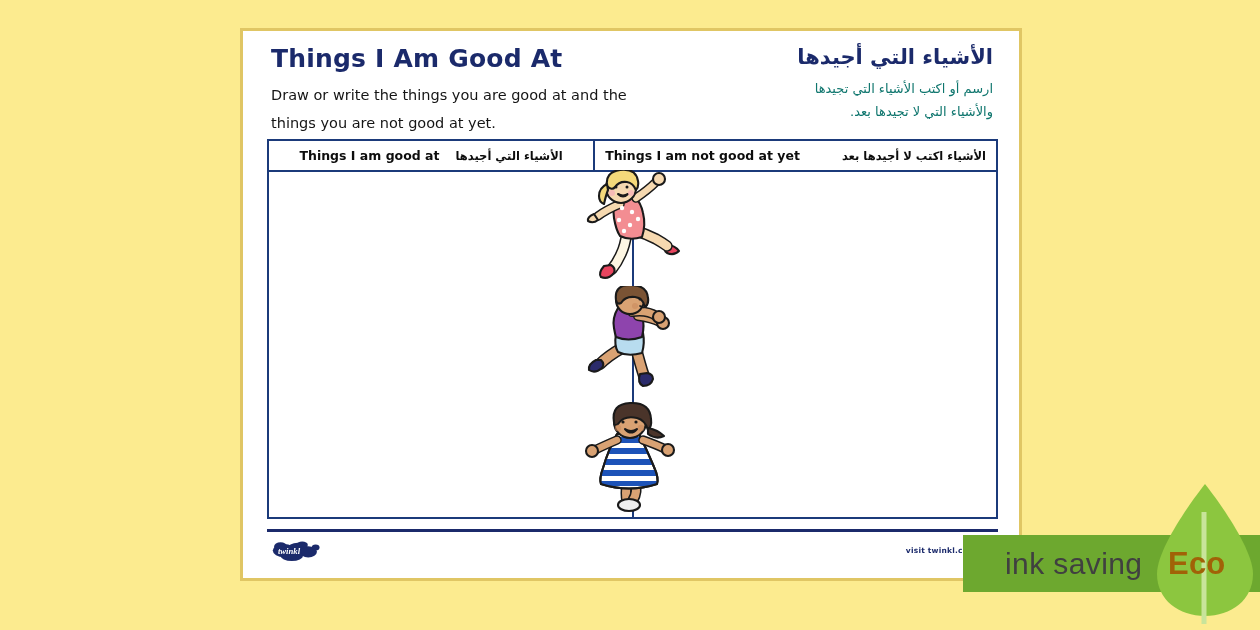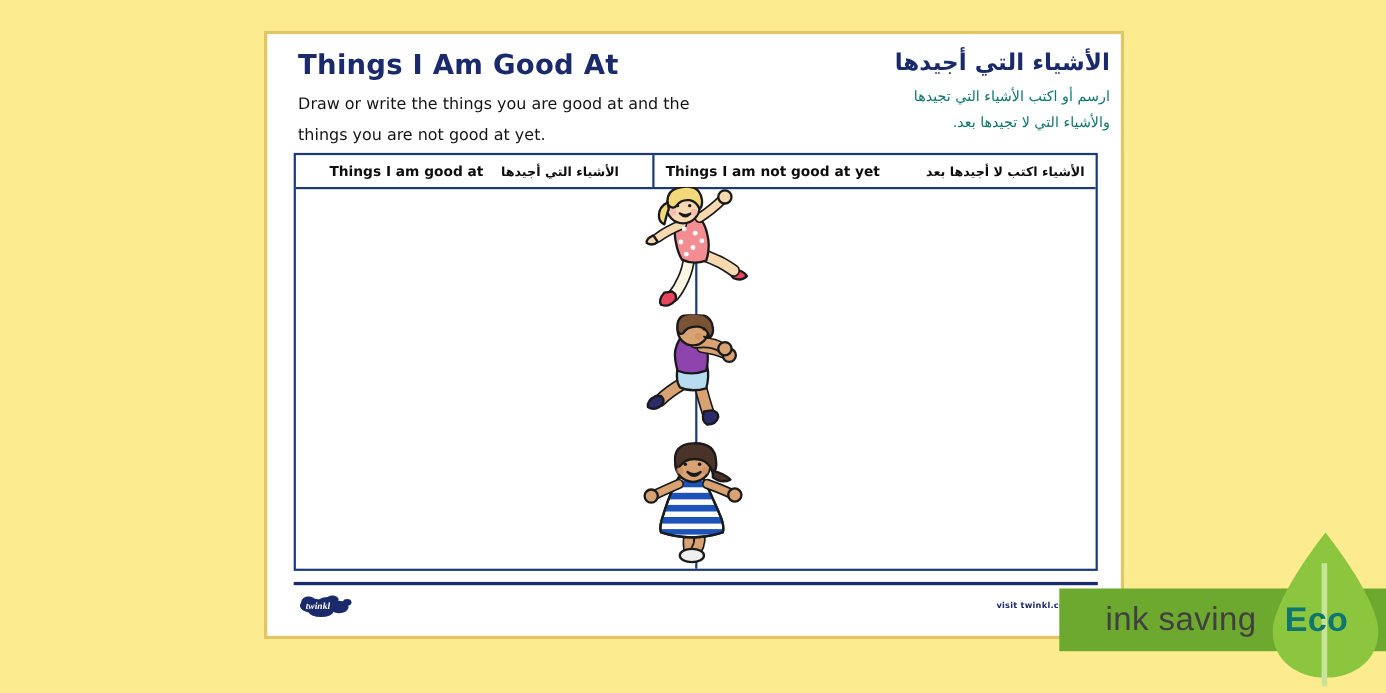--- a/index.html
+++ b/index.html
@@ -18,21 +18,21 @@
 
   
   #worksheet-page {
     position: absolute;
     left: 240px;
     top: 28px;
     width: 782px;
     height: 553px;
     background: #ffffff;
     border: 3px solid #e0c664;
-    padding: 14px 6px 10px 24px;
+    padding: 14px 22px 10px 24px;
   }
 
   
   #header {
     position: relative;
     height: 92px;
   }
 
   #header-left {
     position: absolute;
@@ -221,21 +221,21 @@
     height: 148px;
   }
 
   #eco-leaf-label {
     position: absolute;
     left: 1168px;
     top: 546px;
     font-family: "Liberation Sans", sans-serif;
     font-size: 31px;
     font-weight: bold;
-    color: #0f766e;
+    color: #a16207;
     letter-spacing: 0.2px;
   }
 </style>
 </head>
 <body>
 
 <div id="worksheet-page">
 
   <div id="header">
 

